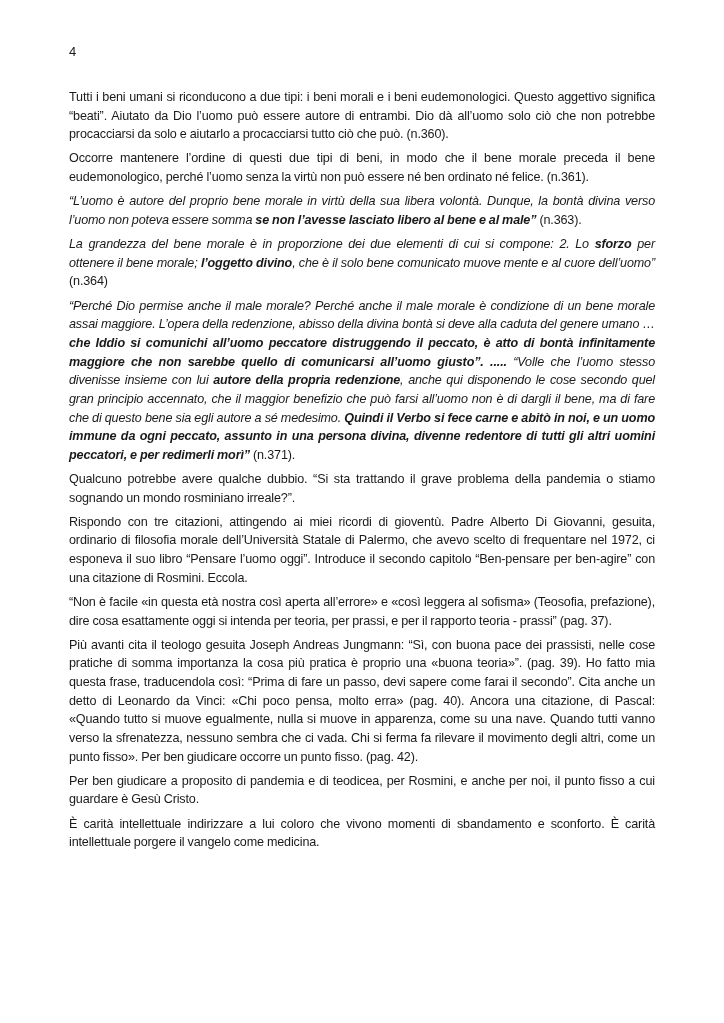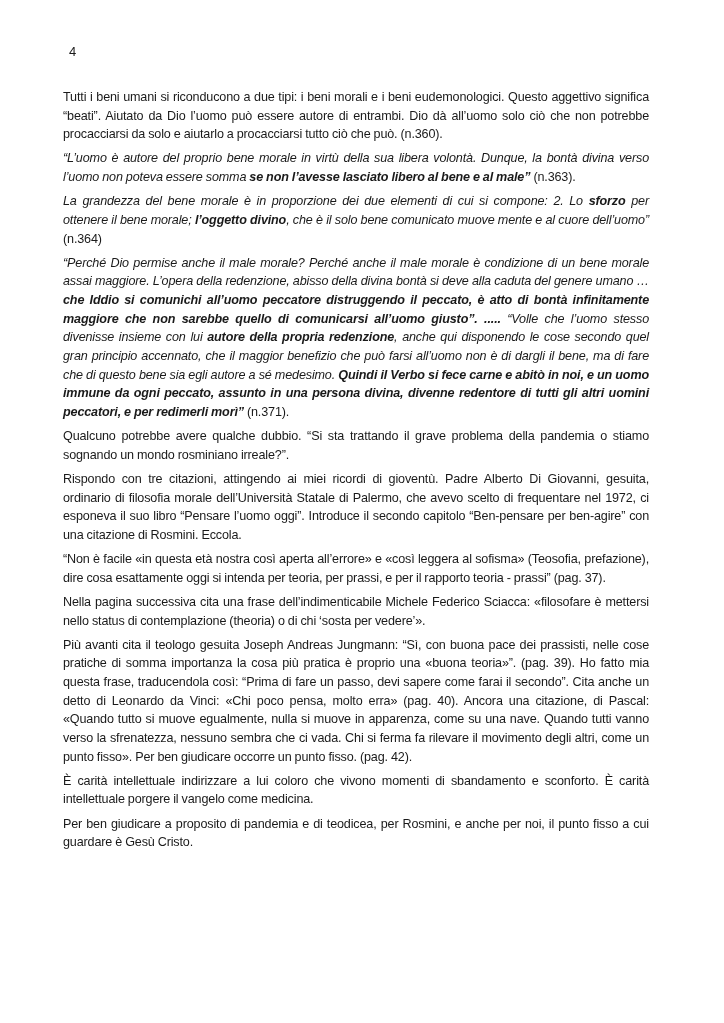--- a/index.html
+++ b/index.html
@@ -25,21 +25,21 @@
     .page-number {
       position: absolute;
       left: 69px;
       top: 44px;
       font-size: 13px;
       line-height: 16px;
       margin: 0;
     }
     .body-text {
       position: absolute;
-      left: 63px;
+      left: 69px;
       top: 88px;
       width: 586px;
     }
     .para {
       margin: 0 0 5.5px 0;
       font-size: 12.6px;
       line-height: 18.65px;
       text-align: justify;
       letter-spacing: -0.15px;
       word-spacing: -0.3px;
@@ -52,20 +52,23 @@
 
 <div class="page">
   <p class="page-number">4</p>
 
   <div class="body-text">
 
     <p class="para">
       <span>Tutti i beni umani si riconducono a due tipi: i beni morali e i beni eudemonologici. Questo aggettivo significa “beati”. Aiutato da Dio l’uomo può essere autore di entrambi. Dio dà all’uomo solo ciò che non potrebbe procacciarsi da solo e aiutarlo a procacciarsi tutto ciò che può. (n.360).</span>
     </p>
 
+    <p class="para">
+      <span>Occorre mantenere l’ordine di questi due tipi di beni, in modo che il bene morale preceda il bene eudemonologico, perché l’uomo senza la virtù non può essere né ben ordinato né felice. (n.361).</span>
+    </p>
 
     <p class="para">
       <span class="it">“L’uomo è autore del proprio bene morale in virtù della sua libera volontà. Dunque, la bontà divina verso l’uomo non poteva essere somma </span><span class="it b">se non l’avesse lasciato libero al bene e al male”</span><span> (n.363).</span>
     </p>
 
     <p class="para">
       <span class="it">La grandezza del bene morale è in proporzione dei due elementi di cui si compone: 2. Lo </span><span class="it b">sforzo</span><span class="it"> per ottenere il bene morale; </span><span class="it b">l’oggetto divino</span><span class="it">, che è il solo bene comunicato muove mente e al cuore dell’uomo”</span><span> (n.364)</span>
     </p>
 
 
@@ -79,30 +82,27 @@
     </p>
 
     <p class="para">
       <span>Rispondo con tre citazioni, attingendo ai miei ricordi di gioventù.  Padre Alberto Di Giovanni, gesuita, ordinario di filosofia morale dell’Università Statale di Palermo, che avevo scelto di frequentare nel 1972, ci esponeva il suo libro “Pensare l’uomo oggi”. Introduce il secondo capitolo “Ben-pensare per ben-agire” con una citazione di Rosmini. Eccola.</span>
     </p>
 
     <p class="para">
       <span>“Non è facile «in questa età nostra così aperta all’errore» e «così leggera al sofisma» (Teosofia, prefazione), dire cosa esattamente oggi si intenda per teoria, per prassi, e per il rapporto teoria - prassi” (pag. 37).</span>
     </p>
 
-    <p class="para">
-      <span>Nella pagina successiva cita una frase dell’indimenticabile Michele Federico Sciacca: «filosofare è mettersi nello status di contemplazione (theoria) o di chi ‘sosta per vedere’».</span>
-    </p>
 
     <p class="para">
       <span>Più avanti cita il teologo gesuita Joseph Andreas Jungmann: “Sì, con buona pace dei prassisti, nelle cose pratiche di somma importanza la cosa più pratica è proprio una «buona teoria»”. (pag. 39). Ho fatto mia questa frase, traducendola così: “Prima di fare un passo, devi sapere come farai il secondo”.  Cita anche un detto di Leonardo da Vinci: «Chi poco pensa, molto erra» (pag. 40).  Ancora una citazione, di Pascal: «Quando tutto si muove egualmente, nulla si muove in apparenza, come su una nave. Quando tutti vanno verso la sfrenatezza, nessuno sembra che ci vada. Chi si ferma fa rilevare il movimento degli altri, come un punto fisso». Per ben giudicare occorre un punto fisso. (pag. 42).</span>
     </p>
 
     <p class="para">
-      <span>È carità intellettuale indirizzare a lui coloro che vivono momenti di sbandamento e sconforto. È carità intellettuale porgere il vangelo come medicina.</span>
+      <span>Per ben giudicare a proposito di pandemia e di teodicea, per Rosmini, e anche per noi, il punto fisso a cui guardare è Gesù Cristo.</span>
     </p>
 
     <p class="para">
-      <span>Per ben giudicare a proposito di pandemia e di teodicea, per Rosmini, e anche per noi, il punto fisso a cui guardare è Gesù Cristo.</span>
+      <span>È carità intellettuale indirizzare a lui coloro che vivono momenti di sbandamento e sconforto. È carità intellettuale porgere il vangelo come medicina.</span>
     </p>
 
   </div>
 </div>
 
 </body></html>

